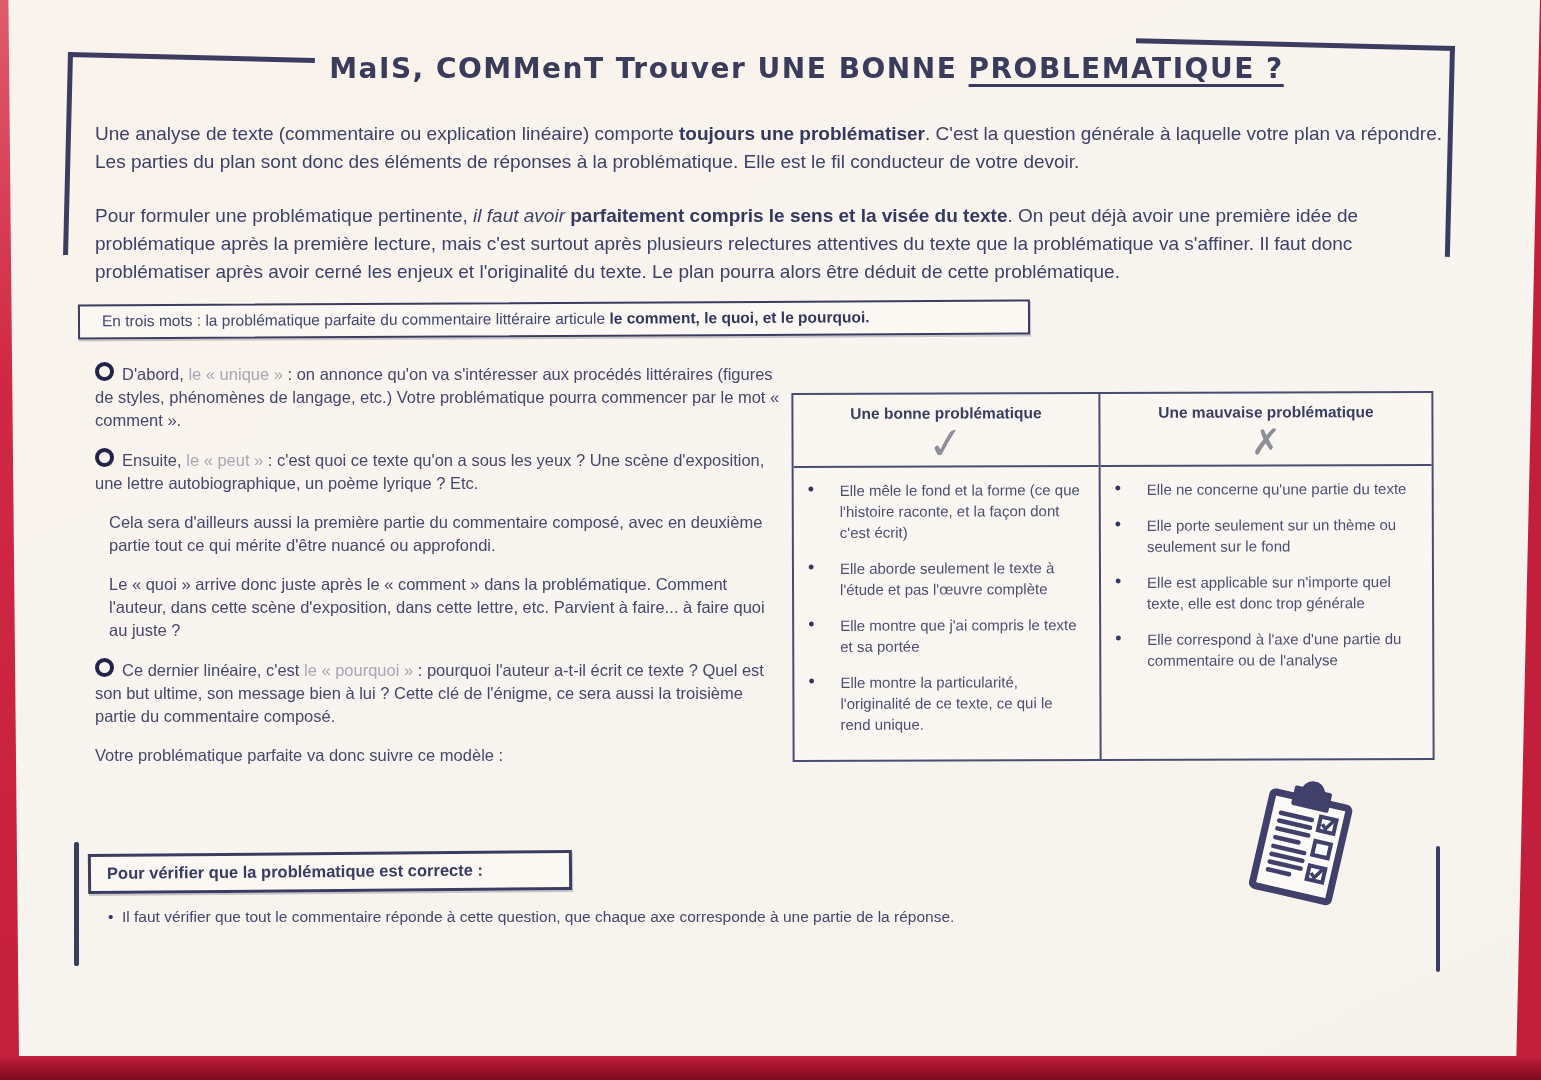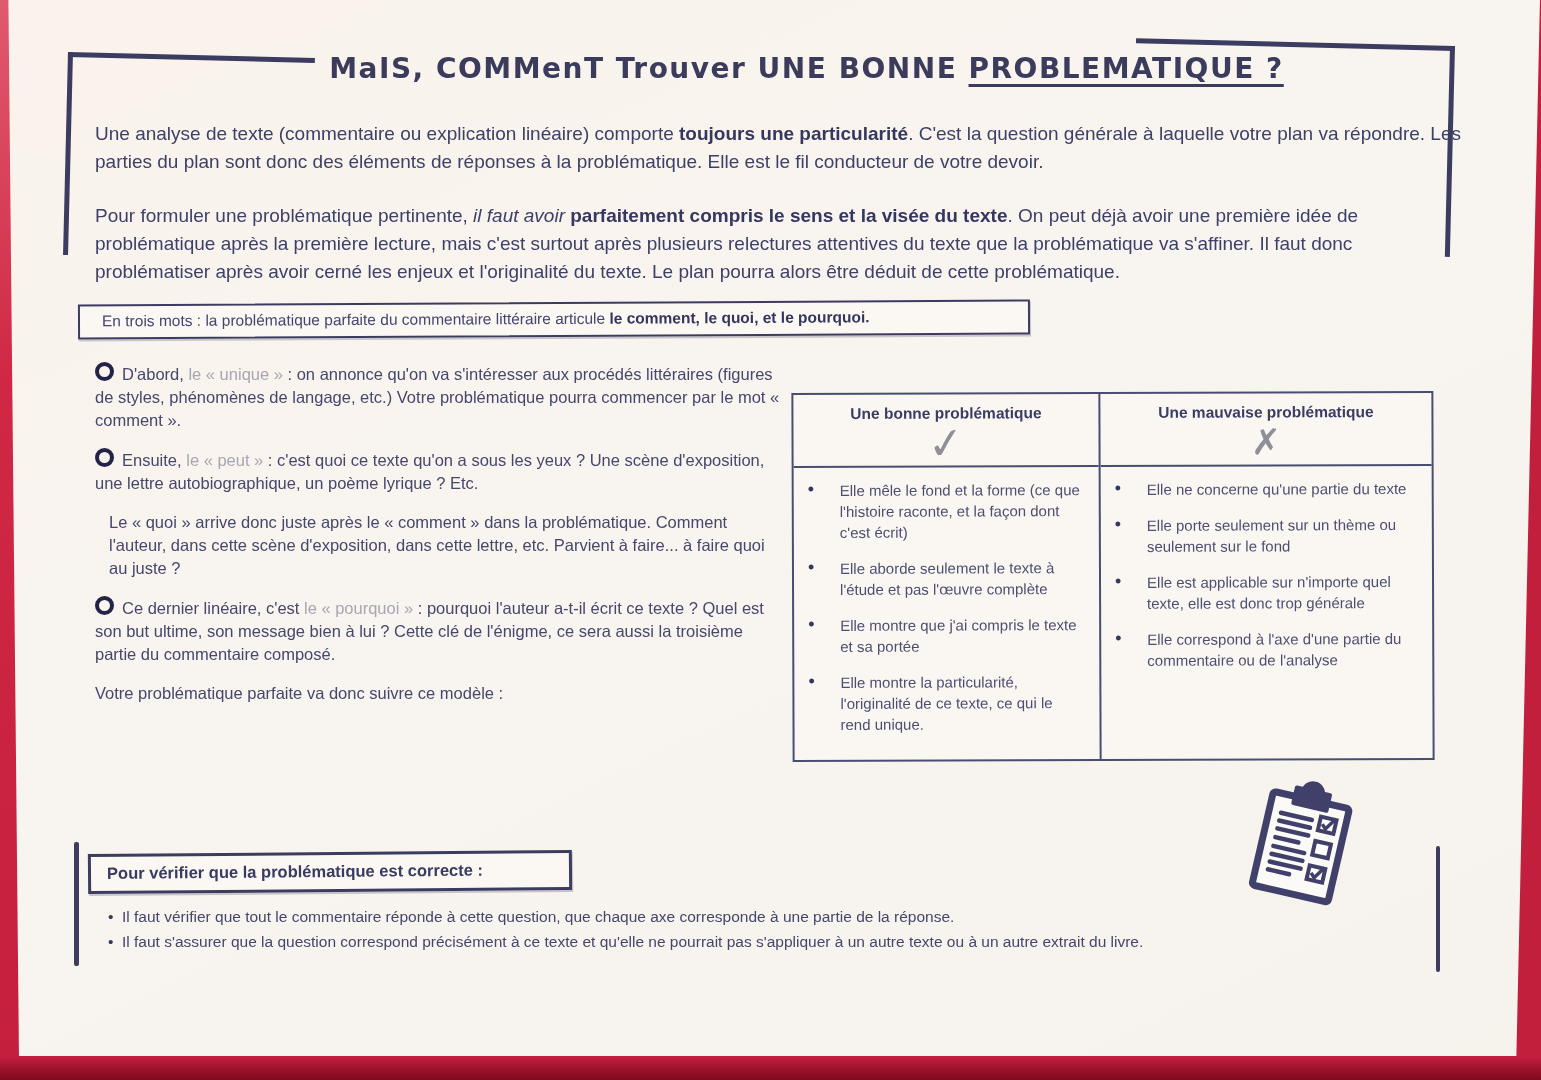--- a/index.html
+++ b/index.html
@@ -97,33 +97,34 @@
   <div class="red-left"></div>
   <div class="red-right"></div>
   <div class="red-bottom"></div>
 
   <div class="bracket bracket-tl"></div>
   <div class="bracket bracket-tr"></div>
 
   <h1 class="title"><span>MaIS, COMMenT Trouver UNE BONNE </span><span class="underlined">PROBLEMATIQUE ?</span></h1>
 
   <div class="intro">
-    <p><span>Une analyse de texte (commentaire ou explication linéaire) comporte </span><b>toujours une particularité</b><span>. C'est la question générale à laquelle votre plan va répondre. Les parties du plan sont donc des éléments de réponses à la problématique. Elle est le fil conducteur de votre devoir.</span></p>
+    <p><span>Une analyse de texte (commentaire ou explication linéaire) comporte </span><b>toujours une problématiser</b><span>. C'est la question générale à laquelle votre plan va répondre. Les parties du plan sont donc des éléments de réponses à la problématique. Elle est le fil conducteur de votre devoir.</span></p>
     <p><span>Pour formuler une problématique pertinente, </span><i>il faut avoir </i><b>parfaitement compris le sens et la visée du texte</b><span>. On peut déjà avoir une première idée de problématique après la première lecture, mais c'est surtout après plusieurs relectures attentives du texte que la problématique va s'affiner. Il faut donc problématiser après avoir cerné les enjeux et l'originalité du texte. Le plan pourra alors être déduit de cette problématique.</span></p>
   </div>
 
   <div class="banner"><span>En trois mots : la problématique parfaite du commentaire littéraire articule </span><b>le comment, le quoi, et le pourquoi.</b></div>
 
   <div class="left-col">
     <div class="bullet-item">
       <p><span class="ring"></span><span>D'abord, </span><span class="faded">le « unique »</span><span> : on annonce qu'on va s'intéresser aux procédés littéraires (figures de styles, phénomènes de langage, etc.) Votre problématique pourra commencer par le mot « comment ».</span></p>
     </div>
     <div class="bullet-item">
       <p><span class="ring"></span><span>Ensuite, </span><span class="faded">le « peut »</span><span> : c'est quoi ce texte qu'on a sous les yeux ? Une scène d'exposition, une lettre autobiographique, un poème lyrique ? Etc.</span></p>
     </div>
+    <p class="sub">Cela sera d'ailleurs aussi la première partie du commentaire composé, avec en deuxième partie tout ce qui mérite d'être nuancé ou approfondi.</p>
     <p class="sub">Le « quoi » arrive donc juste après le « comment » dans la problématique. Comment l'auteur, dans cette scène d'exposition, dans cette lettre, etc. Parvient à faire... à faire quoi au juste ?</p>
     <div class="bullet-item">
       <p><span class="ring"></span><span>Ce dernier linéaire, c'est </span><span class="faded">le « pourquoi »</span><span> : pourquoi l'auteur a-t-il écrit ce texte ? Quel est son but ultime, son message bien à lui ? Cette clé de l'énigme, ce sera aussi la troisième partie du commentaire composé.</span></p>
     </div>
     <p class="model-intro">Votre problématique parfaite va donc suivre ce modèle :</p>
   </div>
 
   <div class="comp-table">
     <div class="comp-col good">
       <div class="comp-th">
@@ -178,16 +179,15 @@
     </svg>
   </div>
 
   <div class="vbar vbar-left"></div>
   <div class="vbar vbar-right"></div>
 
   <div class="verify-box">Pour vérifier que la problématique est correcte :</div>
 
   <ul class="footer-bullets">
     <li>Il faut vérifier que tout le commentaire réponde à cette question, que chaque axe corresponde à une partie de la réponse.</li>
-    <li>Il faut s'assurer que la question correspond précisément à ce texte et qu'elle ne pourrait pas s'appliquer à un autre texte ou à un autre extrait du livre.</li>
   </ul>
 
 </div>
 
 </body></html>

